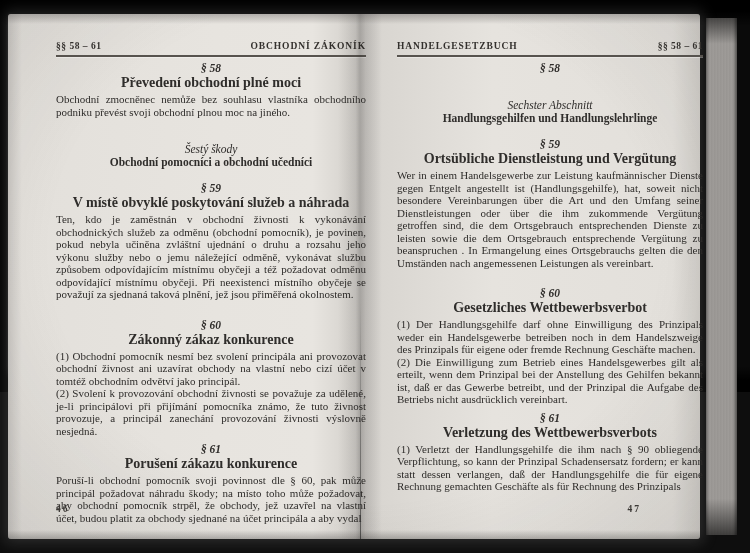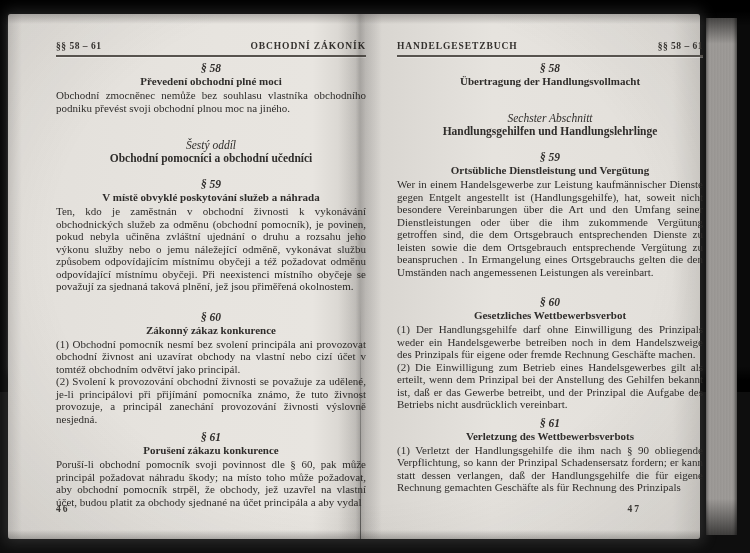--- a/index.html
+++ b/index.html
@@ -47,21 +47,21 @@
   .page{position:absolute;top:27px;height:486px;color:#2f2d2b;}
   .page-left{left:48px;width:310px;}
   .page-right{left:389px;width:306px;}
   .running-header{display:flex;justify-content:space-between;align-items:baseline;
     font-size:9.5px;font-weight:bold;color:#33302d;}
   .rh-ref{letter-spacing:0.5px;}
   .rh-title{letter-spacing:0.9px;}
   .header-rule{height:2px;background:#57534e;margin-top:4px;
     box-shadow:0 1px 0 rgba(255,255,255,0.35);}
   .law-section .sec-num{font-size:11.5px;font-weight:bold;text-align:center;font-style:italic;}
-  .law-section .sec-title{font-size:11px;font-weight:bold;text-align:center;margin-top:1px;}
+  .law-section .sec-title{font-size:14px;font-weight:bold;text-align:center;margin-top:1px;}
   .law-section .sec-body{font-size:11px;line-height:12.5px;text-align:justify;
     white-space:pre-line;margin-top:2px;color:#2e2c2a;}
   .part-heading{text-align:center;}
   .part-italic{font-style:italic;font-size:11.5px;}
   .part-bold{font-weight:bold;font-size:11.5px;margin-top:1px;}
   .gap-s58{margin-top:5px;}
   .gap-part{margin-top:25px;}
   .gap-s59{margin-top:14px;}
   .gap-s60{margin-top:18px;}
   .gap-s61{margin-top:6px;}
@@ -83,21 +83,21 @@
       </div>
       <div class="header-rule"></div>
 
       <section class="law-section gap-s58">
         <div class="sec-num">§ 58</div>
         <div class="sec-title">Převedení obchodní plné moci</div>
         <div class="sec-body">Obchodní zmocněnec nemůže bez souhlasu vlastníka obchodního podniku převést svoji obchodní plnou moc na jiného.</div>
       </section>
 
       <div class="part-heading gap-part">
-        <div class="part-italic">Šestý oddíl</div>
+        <div class="part-italic">Šestý škody</div>
         <div class="part-bold">Obchodní pomocníci a obchodní učedníci</div>
       </div>
 
       <section class="law-section gap-s59">
         <div class="sec-num">§ 59</div>
         <div class="sec-title">V místě obvyklé poskytování služeb a náhrada</div>
         <div class="sec-body">Ten, kdo je zaměstnán v obchodní živnosti k vykonávání obchodnických služeb za odměnu (obchodní pomocník), je povinen, pokud nebyla učiněna zvláštní ujednání o druhu a rozsahu jeho výkonu služby nebo o jemu náležející odměně, vykonávat službu způsobem odpovídajícím místnímu obyčeji a též požadovat odměnu odpovídající místnímu obyčeji. Při neexistenci místního obyčeje se považují za sjednaná taková plnění, jež jsou přiměřená okolnostem.</div>
       </section>
 
       <section class="law-section gap-s60">
@@ -120,21 +120,20 @@
 
     <div class="page page-right">
       <div class="running-header">
         <span class="rh-title">HANDELGESETZBUCH</span>
         <span class="rh-ref">§§ 58 – 61</span>
       </div>
       <div class="header-rule"></div>
 
       <section class="law-section gap-s58">
         <div class="sec-num">§ 58</div>
-        <div class="sec-title">Übertragung der Handlungsvollmacht</div>
       </section>
 
       <div class="part-heading gap-part">
         <div class="part-italic">Sechster Abschnitt</div>
         <div class="part-bold">Handlungsgehilfen und Handlungslehrlinge</div>
       </div>
 
       <section class="law-section gap-s59">
         <div class="sec-num">§ 59</div>
         <div class="sec-title">Ortsübliche Dienstleistung und Vergütung</div>

